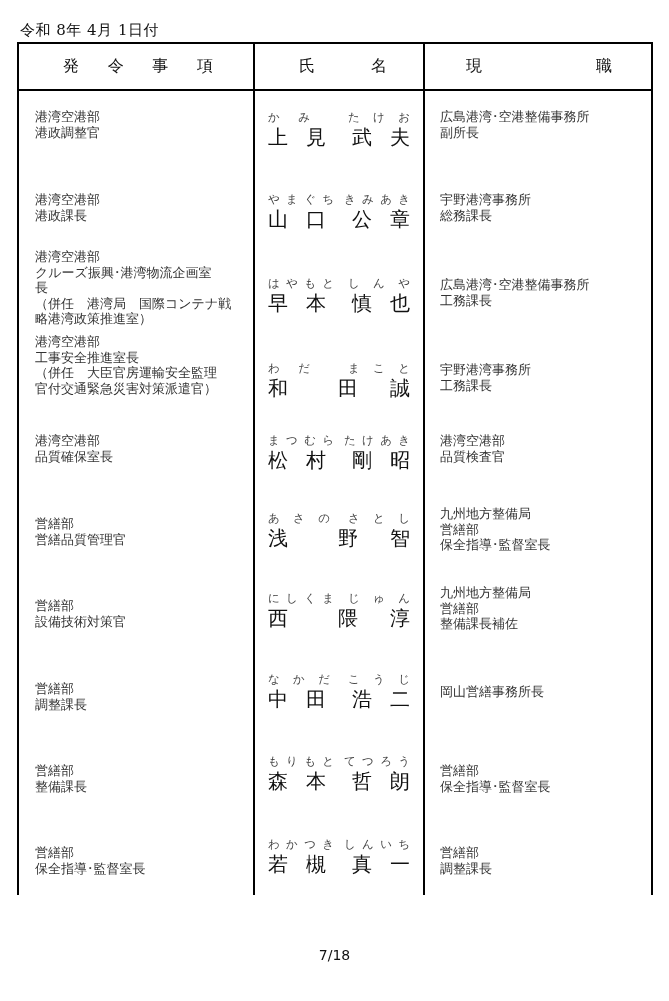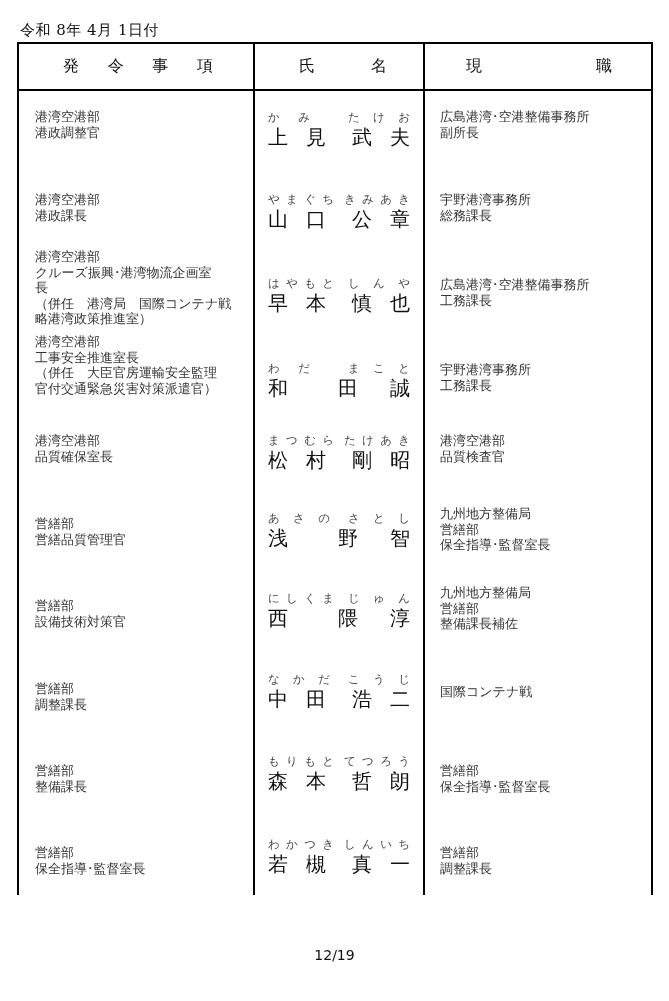--- a/index.html
+++ b/index.html
@@ -292,21 +292,21 @@
             <div class="grp" style="width: 58px; justify-content: space-between;">
               <span>中</span>
               <span>田</span>
             </div>
             <div class="grp" style="width: 58px;">
               <span>浩</span>
               <span>二</span>
             </div>
           </div>
         </div>
-        <div class="c3" style="top: 640px;">国際コンテナ戦</div>
+        <div class="c3" style="top: 640px;">岡山営繕事務所長</div>
       </div>
       <div class="row">
         <div class="c1" style="top: 719px;">営繕部
 整備課長</div>
         <div class="namebox" style="top: 710px;">
           <div class="furi">
             <div class="grp" style="width: 66px;">
               <span>も</span>
               <span>り</span>
               <span>も</span>
@@ -361,13 +361,13 @@
               <span>一</span>
             </div>
           </div>
         </div>
         <div class="c3" style="top: 801px;">営繕部
 調整課長</div>
       </div>
     </div>
 </div>
 
-<div class="page">12/19</div>
+<div class="page">7/18</div>
 
 </body></html>

